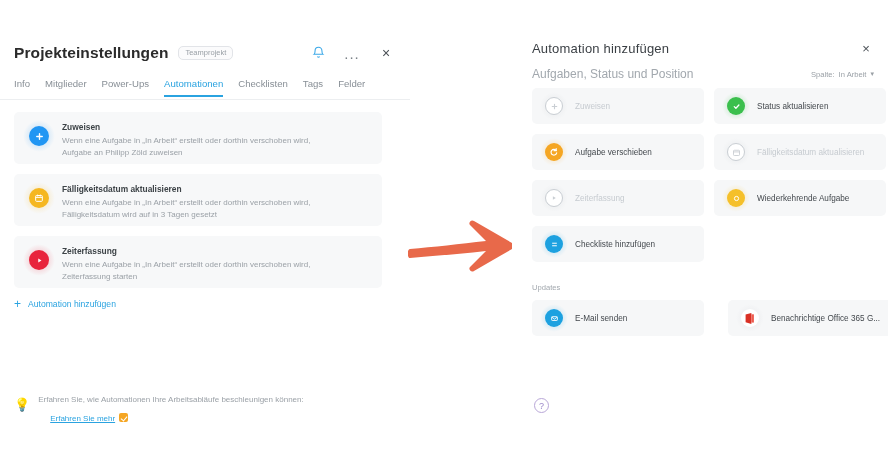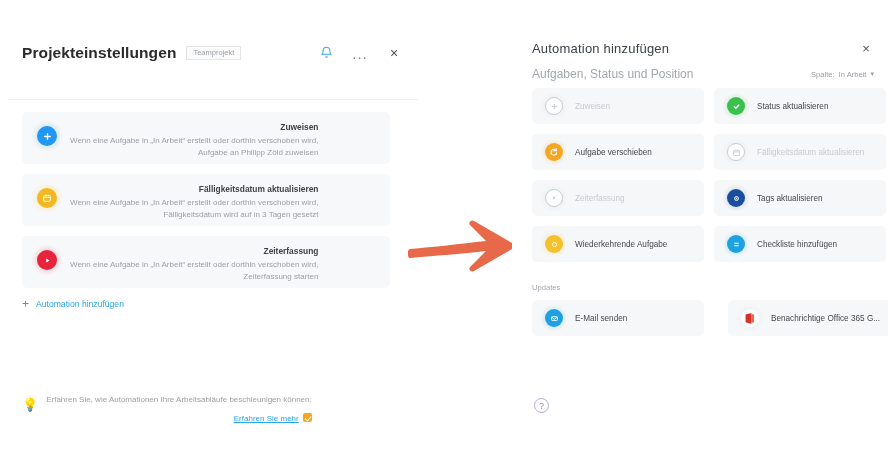--- a/index.html
+++ b/index.html
@@ -6,34 +6,33 @@
   html, body {
     width: 888px; height: 470px;
     background: #ffffff;
     font-family: "Liberation Sans", sans-serif;
     overflow: hidden;
   }
   #stage { position: relative; width: 888px; height: 470px; background:#fff; }
 
   
   #left-panel {
-    position: absolute; left: 8px; top: 0; width: 410px; height: 470px;
+    position: absolute; left: 0; top: 0; width: 410px; height: 470px;
     background: #ffffff;
-    text-align: right;
   }
   .lp-header {
     position: absolute; left: 14px; top: 38px; right: 14px; height: 30px;
     display: flex; align-items: center;
   }
   .lp-title {
     font-size: 15.5px; font-weight: bold; color: #2b2b2b; letter-spacing: .1px;
   }
   .lp-badge {
     margin-left: 10px; font-size: 7.5px; color: #9aa0a6;
-    border: 1px solid #e2e4e8; border-radius: 0;
+    border: 1px solid #e2e4e8; border-radius: 5px;
     padding: 2px 6px; background: #fbfbfc; line-height: 1; white-space: nowrap;
   }
   .lp-header-actions {
     margin-left: auto; display: flex; align-items: center; gap: 14px;
   }
   .icon-btn {
     width: 20px; height: 20px; display: flex; align-items: center; justify-content: center;
     cursor: pointer; color: #6b7280;
   }
   .bell { color: #3aa8e8; }
@@ -175,20 +174,29 @@
           <svg width="13" height="14" viewBox="0 0 16 18" fill="none" stroke="#3aa8e8" stroke-width="1.4">
             <path d="M8 1.6c-2.6 0-4.4 2-4.4 4.5 0 3.5-1.3 4.6-1.3 4.6h11.4s-1.3-1.1-1.3-4.6c0-2.5-1.8-4.5-4.4-4.5z"></path>
             <path d="M6.6 13.6a1.6 1.6 0 0 0 2.8 0"></path>
           </svg>
         </div>
         <div class="icon-btn dots">...</div>
         <div class="icon-btn xclose">×</div>
       </div>
     </div>
 
+    <div class="lp-tabs">
+      <div class="lp-tab">Info</div>
+      <div class="lp-tab">Mitglieder</div>
+      <div class="lp-tab">Power-Ups</div>
+      <div class="lp-tab active">Automationen</div>
+      <div class="lp-tab">Checklisten</div>
+      <div class="lp-tab">Tags</div>
+      <div class="lp-tab">Felder</div>
+    </div>
     <div class="lp-divider"></div>
 
     <div class="auto-card" style="top:112px;">
       <div class="auto-card-icon-wrap">
         <div class="burst" style="background:radial-gradient(circle,rgba(33,150,243,.30) 0%,rgba(33,150,243,.12) 45%,rgba(33,150,243,0) 70%);"></div>
         <div class="dot-icon" style="background:#2196f3;">
           <svg width="11" height="11" viewBox="0 0 12 12" fill="none" stroke="#fff" stroke-width="1.5" stroke-linecap="round">
             <path d="M6 3v6M3 6h6"></path>
           </svg>
         </div>
@@ -326,32 +334,20 @@
           <div class="act-burst" style="background:radial-gradient(circle,rgba(190,196,202,.28) 0%,rgba(190,196,202,.10) 45%,rgba(190,196,202,0) 70%);"></div>
           <div class="act-dot" style="background:#fff;border:1.4px solid #c9ced3;">
             <svg width="8" height="8" viewBox="0 0 12 12" fill="#c9ced3">
                 <path d="M4.3 3.2l4.4 2.8-4.4 2.8z"></path>
               </svg>
           </div>
         </div>
         <span class="act-label">Zeiterfassung</span>
       </div>
 
-      <div class="act-item">
-        <div class="act-icon-wrap">
-          <div class="act-burst" style="background:radial-gradient(circle,rgba(26,78,156,.26) 0%,rgba(26,78,156,.10) 45%,rgba(26,78,156,0) 70%);"></div>
-          <div class="act-dot" style="background:#1a4e9c;">
-            <svg width="9" height="9" viewBox="0 0 12 12" fill="none" stroke="#fff" stroke-width="1.3">
-                <circle cx="6" cy="6" r="2.6"></circle>
-                <circle cx="6" cy="6" r=".6" fill="#fff"></circle>
-              </svg>
-          </div>
-        </div>
-        <span class="act-label">Tags aktualisieren</span>
-      </div>
 
       <div class="act-item">
         <div class="act-icon-wrap">
           <div class="act-burst" style="background:radial-gradient(circle,rgba(245,192,42,.32) 0%,rgba(245,192,42,.13) 45%,rgba(245,192,42,0) 70%);"></div>
           <div class="act-dot" style="background:#f5c02a;">
             <svg width="9" height="9" viewBox="0 0 12 12" fill="none" stroke="#fff" stroke-width="1.3">
                 <circle cx="6" cy="6" r="2.8"></circle>
               </svg>
           </div>
         </div>

